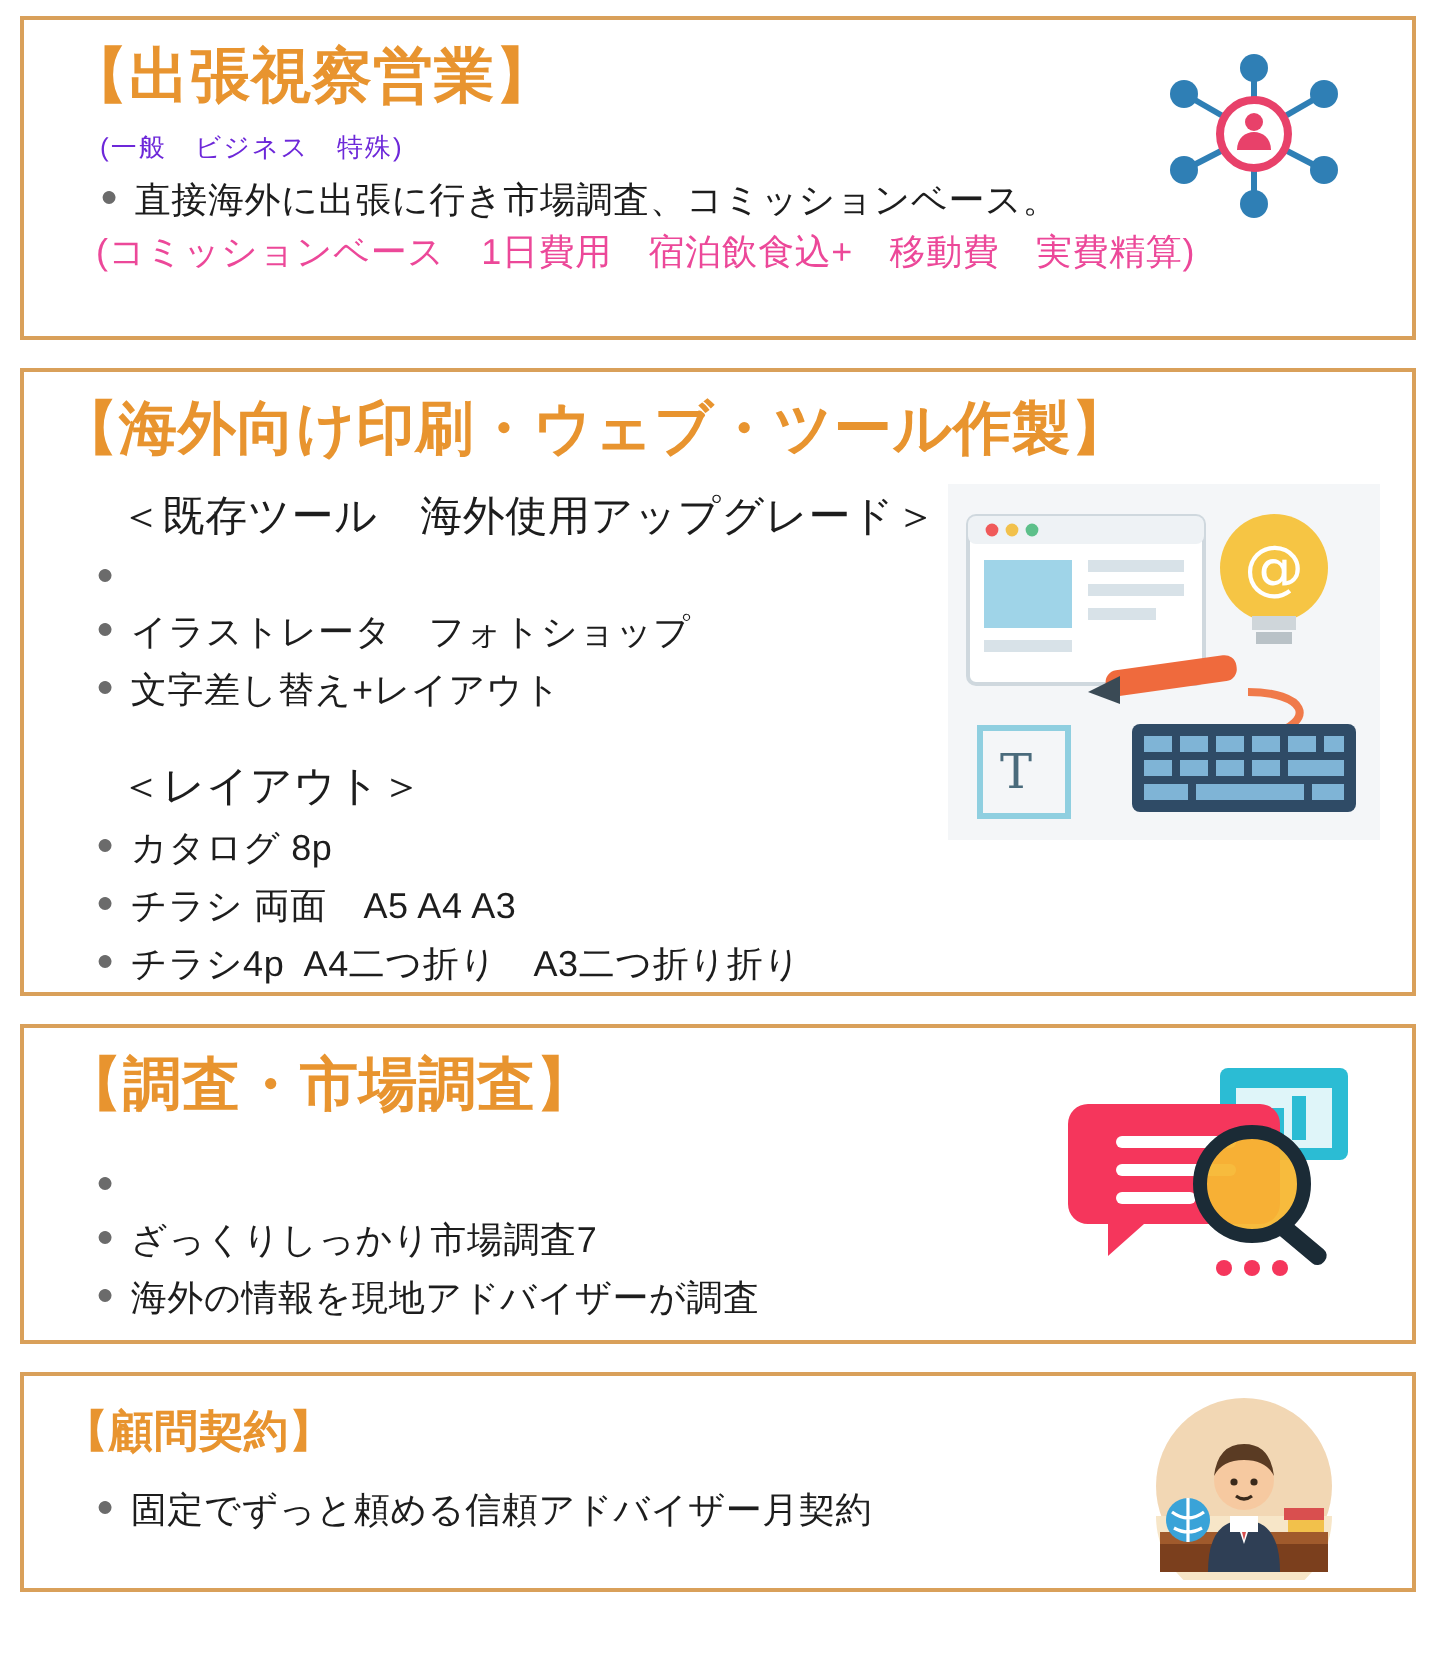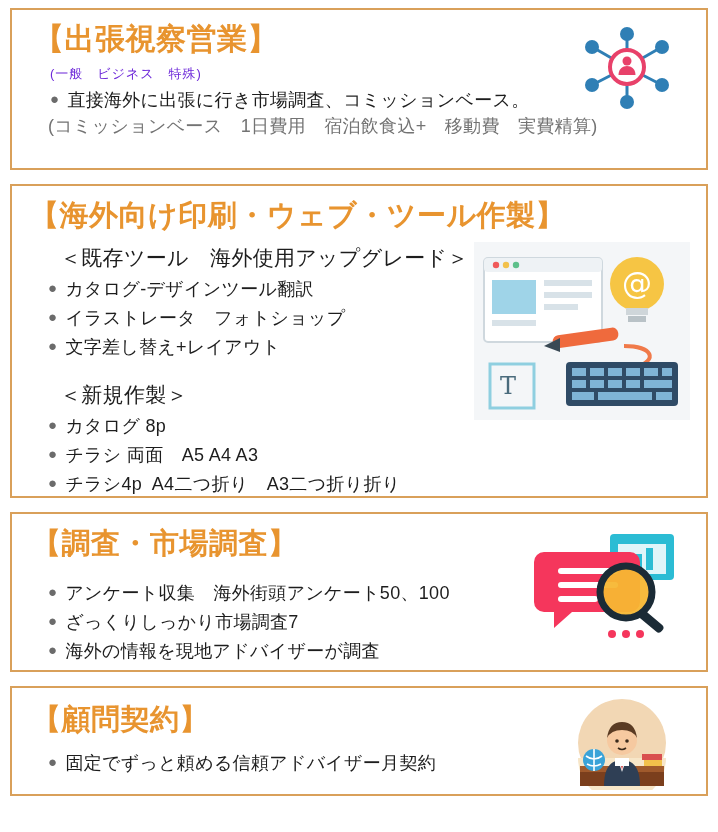--- a/index.html
+++ b/index.html
@@ -38,31 +38,31 @@
 
   .heading {
     color: #e8942f;
     font-weight: bold;
     letter-spacing: 0.5px;
     line-height: 1.1;
   }
   .h1 { font-size: 30px; margin: 2px 0 0 6px; }
   .h2 { font-size: 29px; margin: 4px 0 0 4px; }
   .h3 { font-size: 29px; margin: 4px 0 0 6px; }
-  .h4 { font-size: 29px; margin: 6px 0 0 6px; }
+  .h4 { font-size: 22px; margin: 6px 0 0 6px; }
 
   .subtle {
     font-size: 13px;
     color: #6d28d9;
     margin: 10px 0 0 22px;
     letter-spacing: 1px;
   }
   .body-line {
     font-size: 18px;
-    color: #737373;
+    color: #ec4899;
     margin: 6px 0 0 20px;
     letter-spacing: 0.3px;
     white-space: pre;
   }
   .body-line.tight { margin-top: 2px; }
   .bullet-row {
     display: flex;
     align-items: flex-start;
     font-size: 18px;
     color: #1d1d1d;
@@ -164,36 +164,35 @@
     </div>
   </div>
 
   <div class="card c2">
     <div class="heading h2">【海外向け印刷・ウェブ・ツール作製】</div>
 
     <div class="list-block">
       <div class="sub-head">＜既存ツール　海外使用アップグレード＞</div>
       <div class="bullet-row">
         <span class="dot">●</span>
-        <span>カタログ-デザインツール翻訳</span>
       </div>
       <div class="bullet-row">
         <span class="dot">●</span>
         <span>イラストレータ　フォトショップ</span>
       </div>
       <div class="bullet-row">
         <span class="dot">●</span>
         <span>文字差し替え+レイアウト</span>
       </div>
     </div>
 
     <div class="spacer-10"></div>
 
     <div class="list-block">
-      <div class="sub-head">＜新規作製＞</div>
+      <div class="sub-head">＜レイアウト＞</div>
       <div class="bullet-row">
         <span class="dot">●</span>
         <span>カタログ 8p</span>
       </div>
       <div class="bullet-row">
         <span class="dot">●</span>
         <span>チラシ 両面　A5 A4 A3</span>
       </div>
       <div class="bullet-row">
         <span class="dot">●</span>
@@ -248,21 +247,20 @@
         <text x="26" y="152" font-size="24" font-family="DejaVu Serif, serif" fill="#4a6b7c">T</text>
       </svg>
     </div>
   </div>
 
   <div class="card c3">
     <div class="heading h3">【調査・市場調査】</div>
     <div style="height:16px"></div>
     <div class="bullet-row">
       <span class="dot">●</span>
-      <span>アンケート収集　海外街頭アンケート50、100</span>
     </div>
     <div class="bullet-row">
       <span class="dot">●</span>
       <span>ざっくりしっかり市場調査7</span>
     </div>
     <div class="bullet-row">
       <span class="dot">●</span>
       <span>海外の情報を現地アドバイザーが調査</span>
     </div>
 

